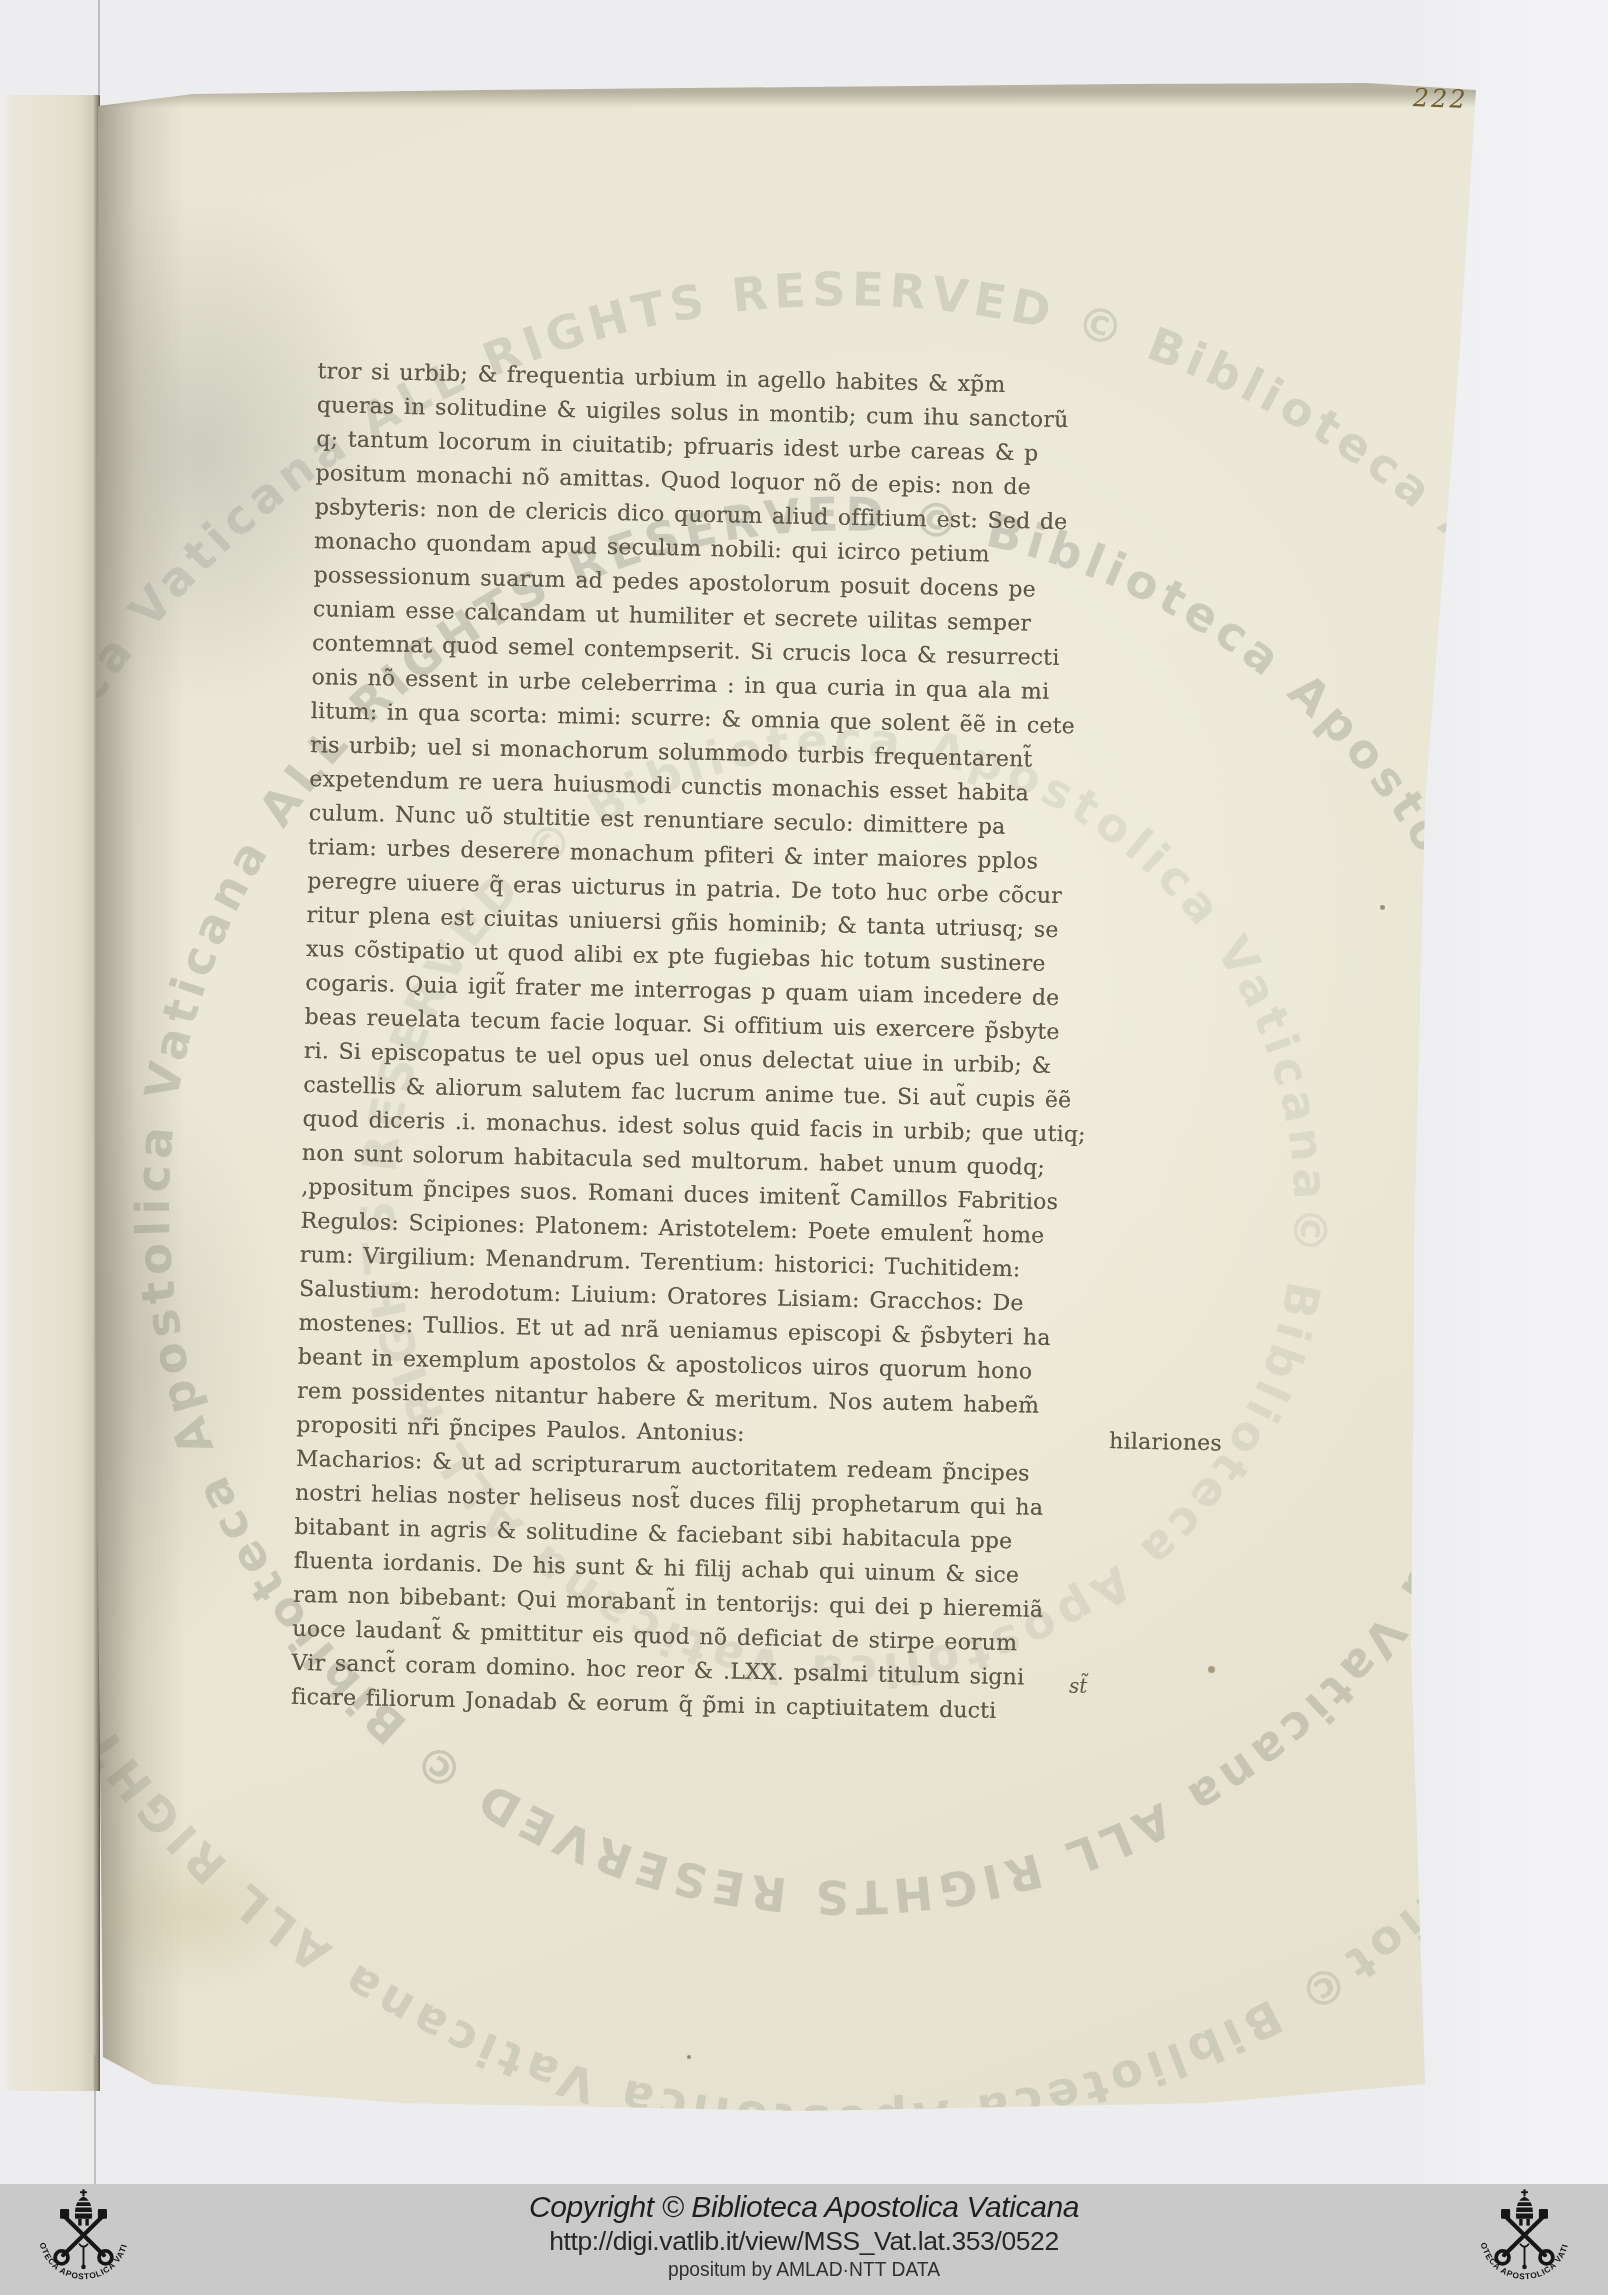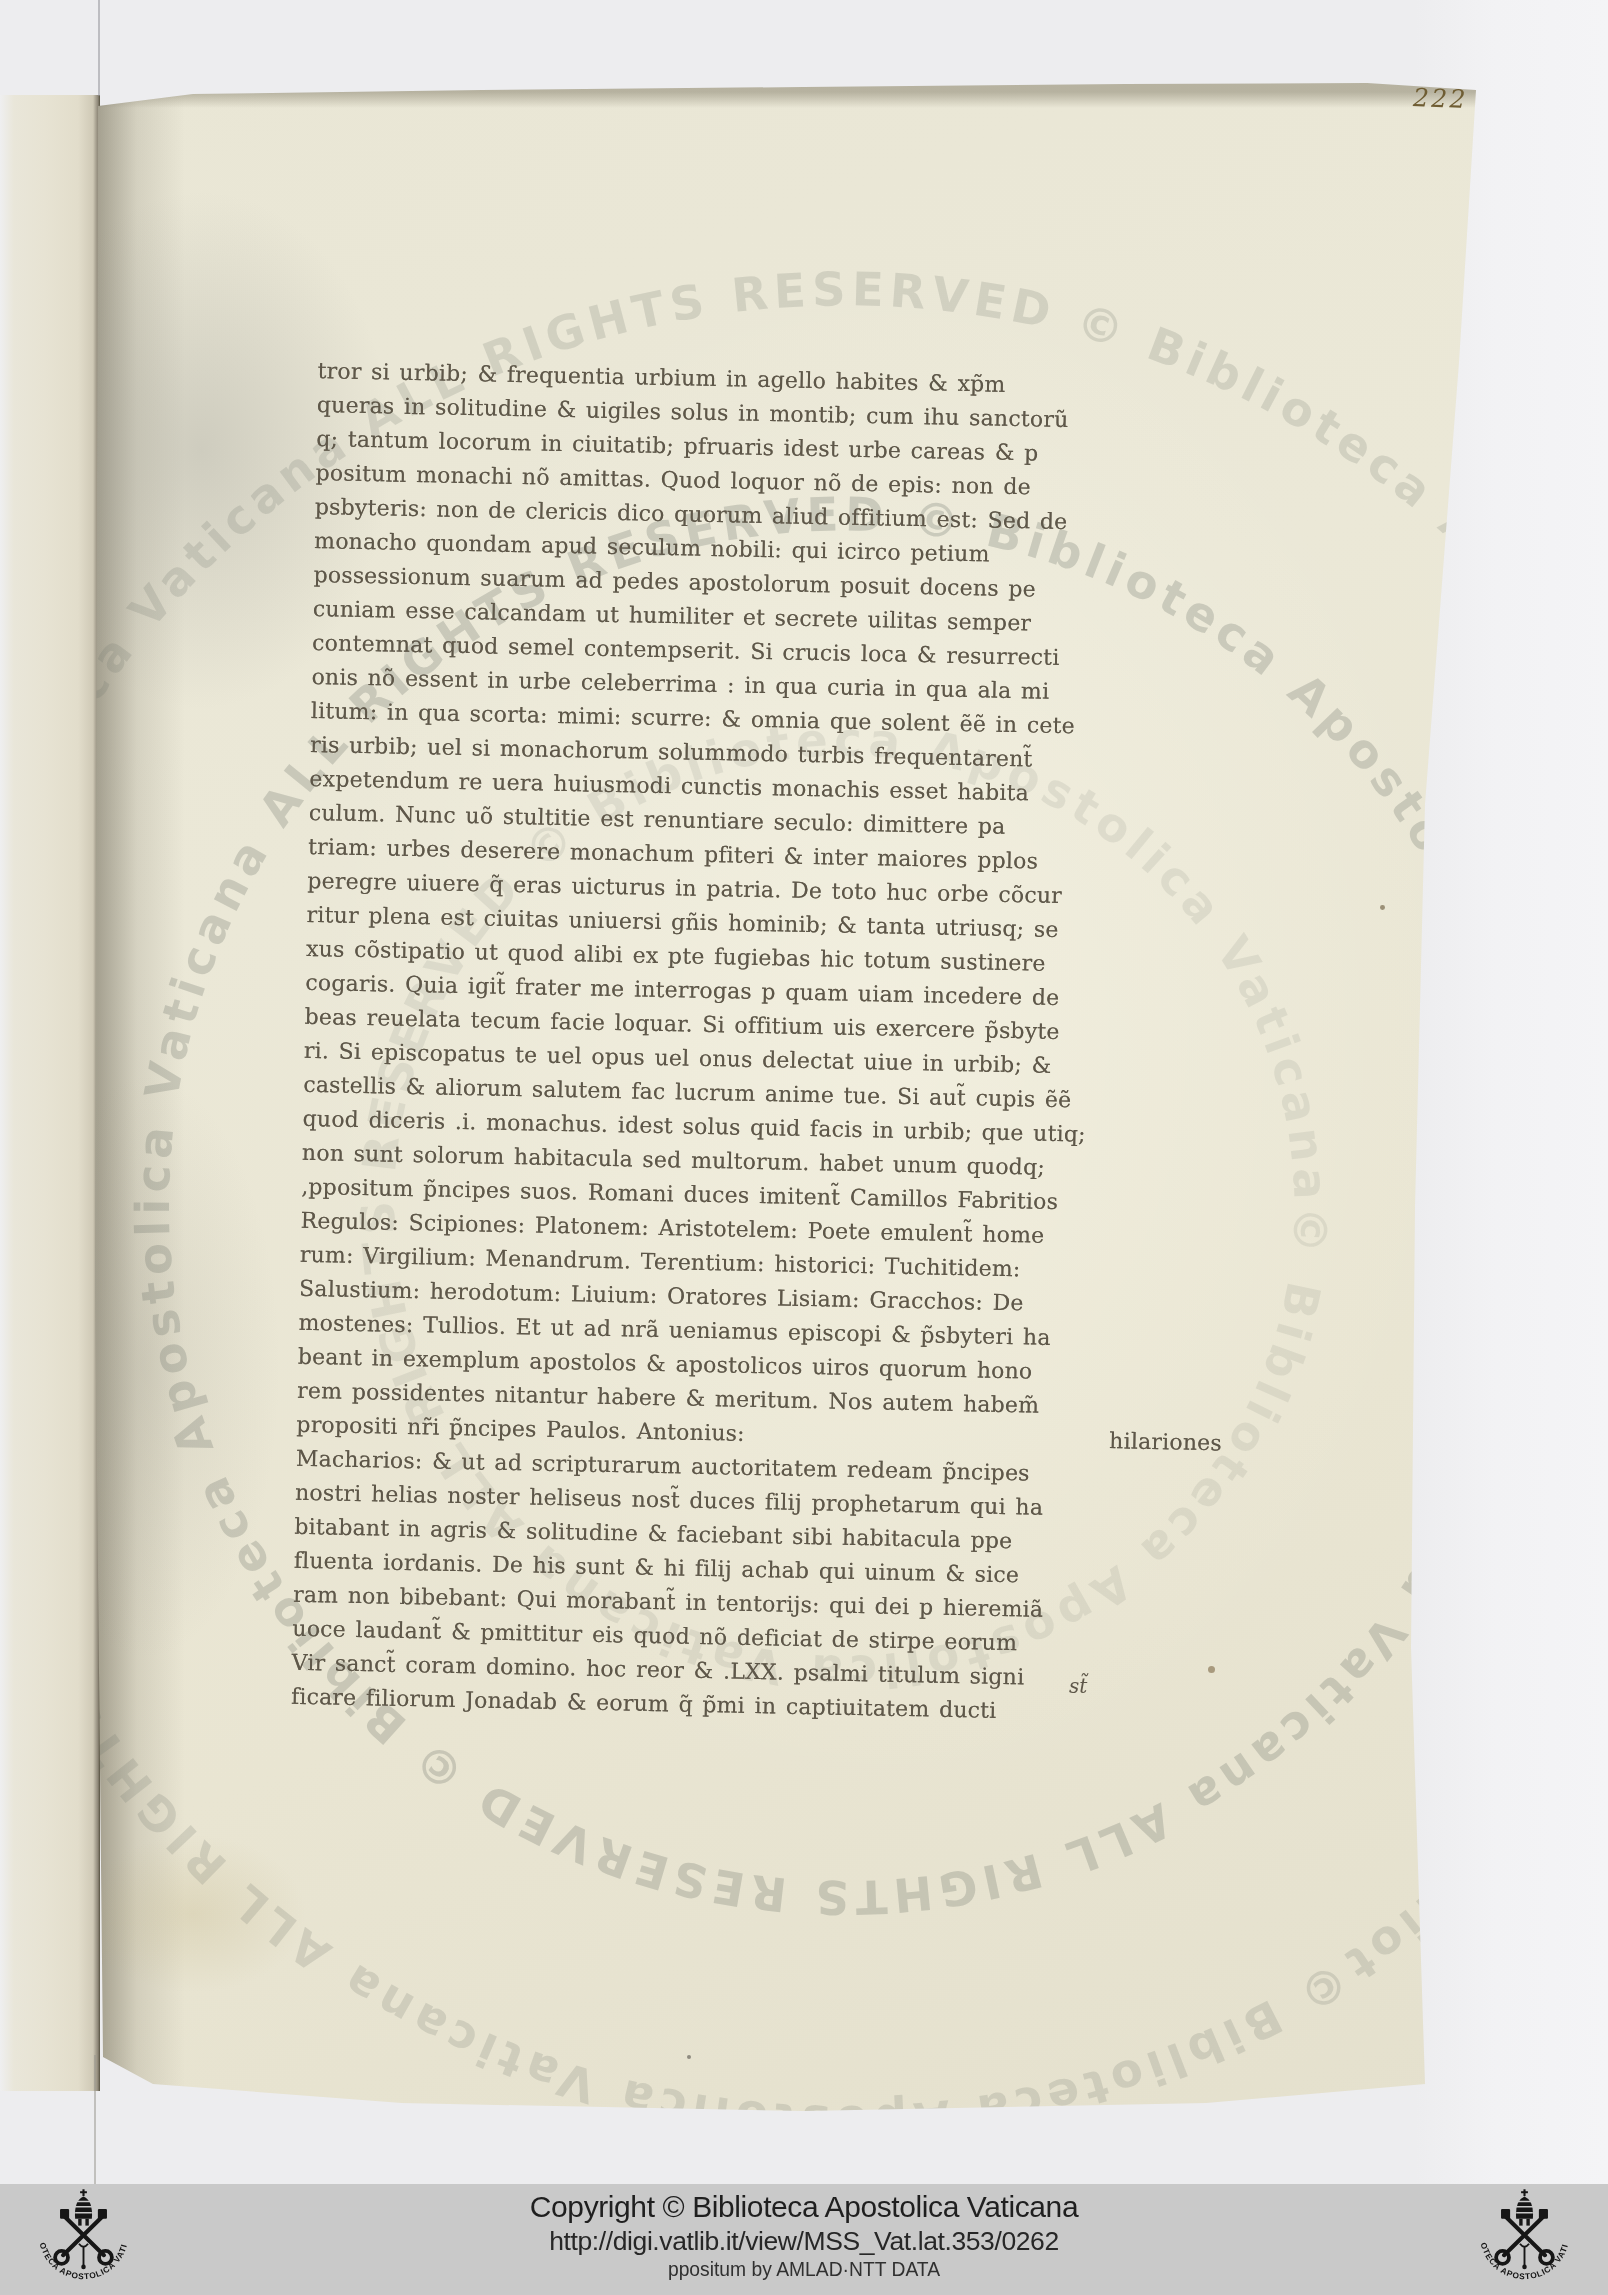--- a/index.html
+++ b/index.html
@@ -47,21 +47,21 @@
     color:var(--ink,#5e5749);}
   .speck{position:absolute;border-radius:50%;}
   .speck.s1{left:1208px;top:1666px;width:7.2px;height:7.2px;background:#a89a7e;}
   .speck.s2{left:1380px;top:905px;width:4.8px;height:4.8px;background:#9b9077;}
   .speck.s3{left:687px;top:2055px;width:4px;height:4px;background:#8f8b80;}
   
   .footer{position:absolute;left:0;top:2184px;width:1608px;height:112px;
     background:var(--bar,#c9c9c9);}
   .footer-text{position:absolute;left:0;top:0;width:100%;text-align:center;
     font-family:"Liberation Sans", sans-serif;color:#1f1f1f;}
-  .f-copy{margin-top:6.4px;font-size:30px;letter-spacing:-0.4px;}
+  .f-copy{margin-top:6.4px;font-size:30px;letter-spacing:-0.4px;font-style:italic;}
   .f-url{margin-top:1.6px;font-size:26.5px;letter-spacing:-0.4px;color:#272727;}
   .f-pow{margin-top:2.4px;font-size:19.3px;color:#303030;}
   .vat-logo{position:absolute;top:2187px;width:109px;height:106px;}
   .vat-logo.left{left:29px;}
   .vat-logo.right{left:1470px;}
 </style>
 </head>
 <body style="--bg: #eeeff1; --ink: #5e5749; --folio: #6f5d33; --bar: #c9c9c9;">
 
 <div class="photo-bg"></div>
@@ -134,21 +134,21 @@
 
   <div class="speck s1"></div>
   <div class="speck s2"></div>
 </div>
 
 <div class="speck s3"></div>
 
 <div class="footer">
   <div class="footer-text">
     <div class="f-copy">Copyright © Biblioteca Apostolica Vaticana</div>
-    <div class="f-url">http://digi.vatlib.it/view/MSS_Vat.lat.353/0262</div>
+    <div class="f-url">http://digi.vatlib.it/view/MSS_Vat.lat.353/0522</div>
     <div class="f-pow">ppositum by AMLAD·NTT DATA</div>
   </div>
 </div>
 
 <svg class="vat-logo left" viewBox="-70 -70 140 140">
   <defs>
       <path id="arcL" d="M -57,8 A 59,59 0 0 0 57,8" fill="none"></path>
     </defs>
   <g fill="#161616">
     <rect x="-1.4" y="-67" width="2.8" height="9"></rect>

